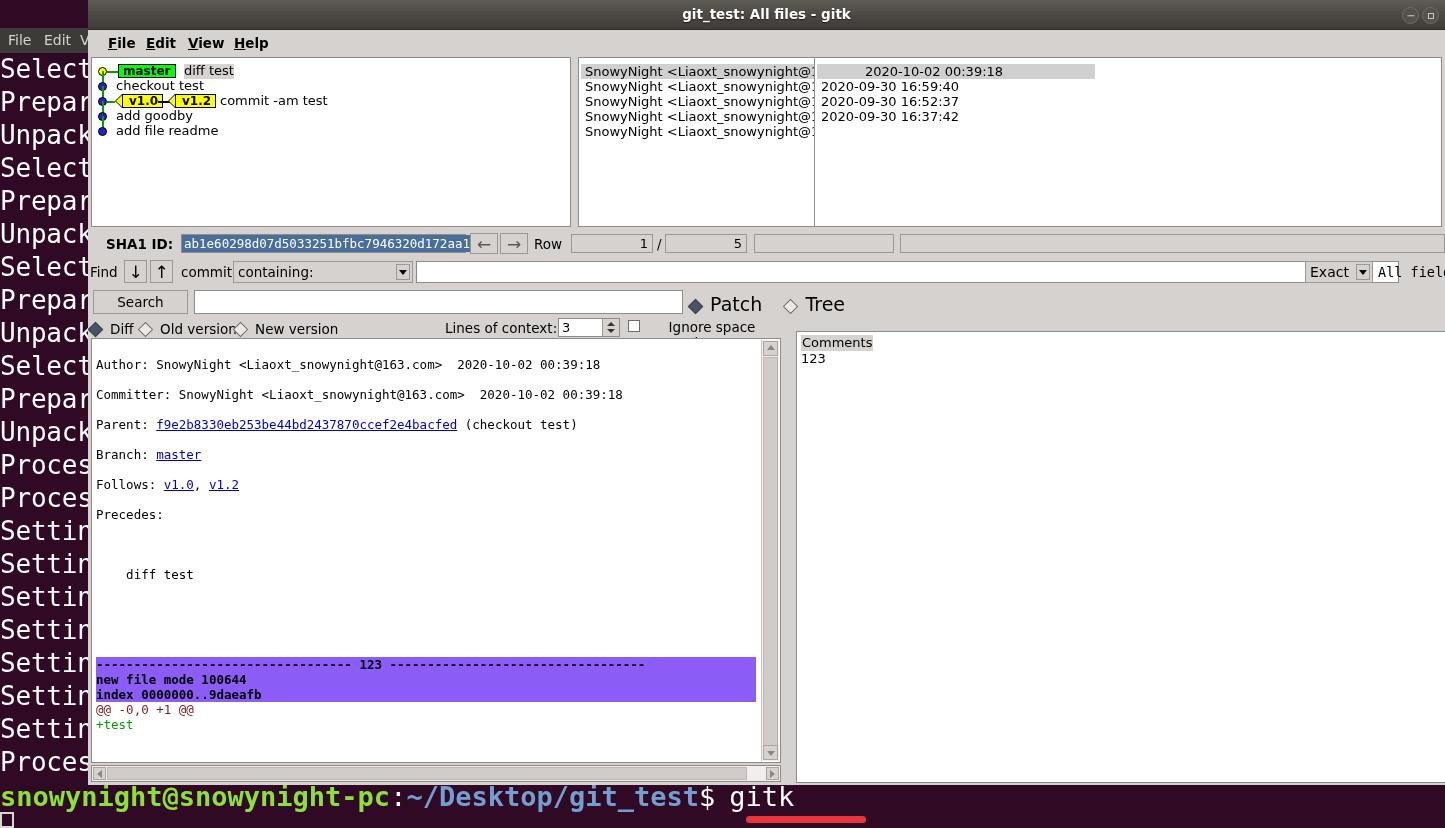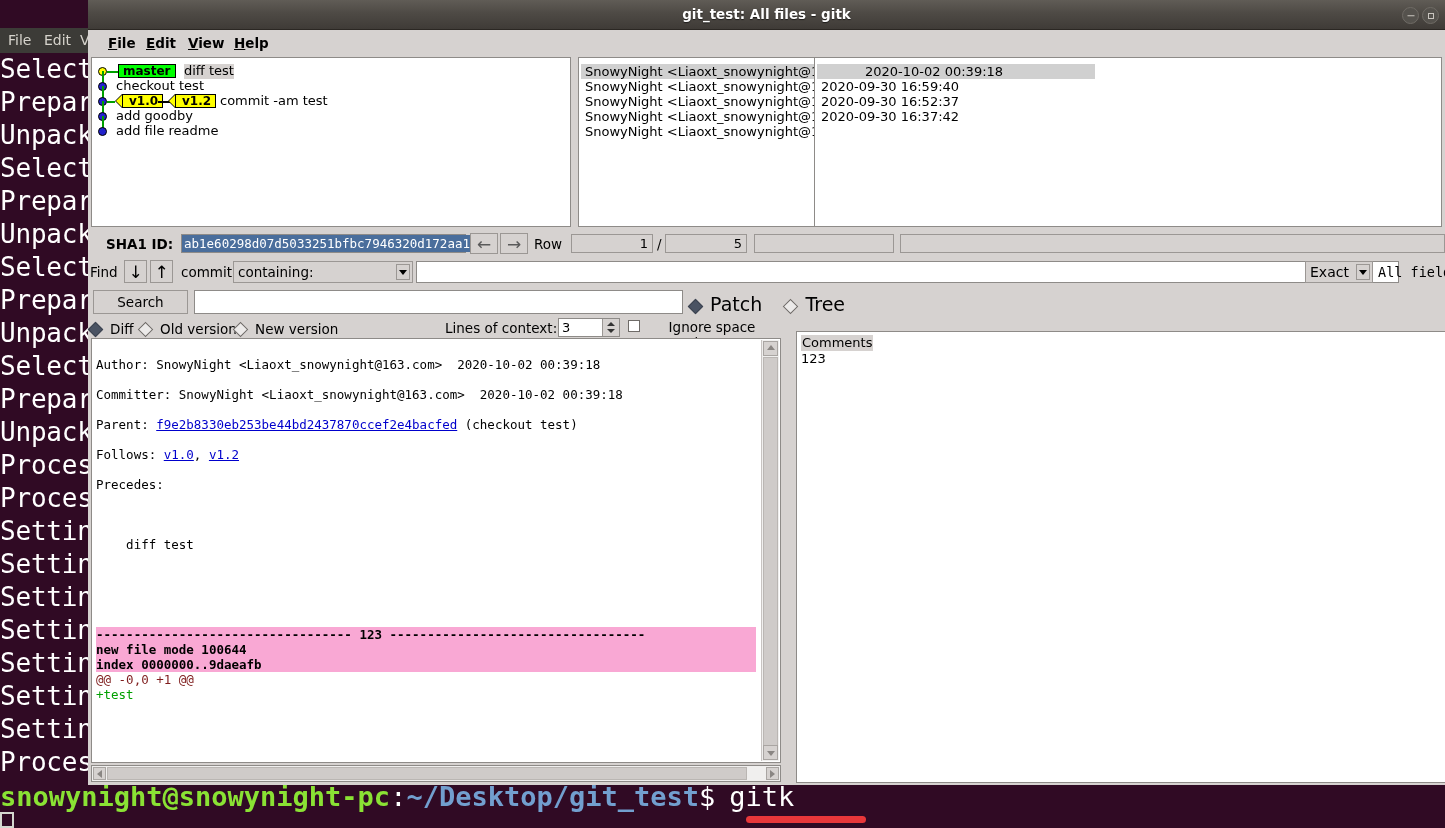--- a/index.html
+++ b/index.html
@@ -241,21 +241,21 @@
   #diff-panel{
     position:absolute;left:3px;top:338px;width:690px;height:425px;
     background:#ffffff;border:1px solid #8e8b88;box-sizing:border-box;overflow:hidden;
   }
   #diff-text{
     position:absolute;left:4px;top:3px;width:660px;
     font-family:"DejaVu Sans Mono","Liberation Mono",monospace;
     font-size:12.5px;line-height:15px;white-space:pre;color:#000;
   }
   #diff-text .lnk{color:#0000cc;text-decoration:underline;}
-  #diff-text .fhdr{background:#f9a8d4;display:block;font-weight:bold;}
+  #diff-text .fhdr{background:#8b5cf6;display:block;font-weight:bold;}
   #diff-text .hunk{color:#7f1d1d;display:block;}
   #diff-text .add{color:#00a000;display:block;}
   #diff-text .plain{display:block;}
 
   
   #diff-vscroll{
     position:absolute;right:1px;top:1px;width:17px;bottom:1px;background:#f0efee;
     border-left:1px solid #c8c4c2;
   }
   .sb-arrow{position:absolute;left:1px;width:15px;height:15px;background:#d6d2d0;
@@ -504,20 +504,21 @@
     </div>
     <div id="ign-box"></div>
     <div id="ign-label">Ignore space change</div>
   </div>
 
   <div id="diff-panel">
     <div id="diff-text">
 <span class="plain"><span>Author:</span> <span>SnowyNight &lt;Liaoxt_snowynight@163.com&gt;  2020-10-02 00:39:18</span></span>
 <span class="plain"><span>Committer:</span> <span>SnowyNight &lt;Liaoxt_snowynight@163.com&gt;  2020-10-02 00:39:18</span></span>
 <span class="plain"><span>Parent:</span> <span class="lnk">f9e2b8330eb253be44bd2437870ccef2e4bacfed</span> <span>(checkout test)</span></span>
+<span class="plain"><span>Branch:</span> <span class="lnk">master</span></span>
 <span class="plain"><span>Follows:</span> <span class="lnk">v1.0</span>, <span class="lnk">v1.2</span></span>
 <span class="plain"><span>Precedes:</span></span>
 <span class="plain"> </span>
 <span class="plain">    diff test</span>
 <span class="plain"> </span>
 <span class="plain"> </span>
 <span class="fhdr"><span>---------------------------------- </span><span>123</span><span> ----------------------------------</span></span><span class="fhdr">new file mode 100644</span><span class="fhdr">index 0000000..9daeafb</span><span class="hunk">@@ -0,0 +1 @@</span><span class="add">+test</span>
     </div>
 
     <div id="diff-vscroll">

